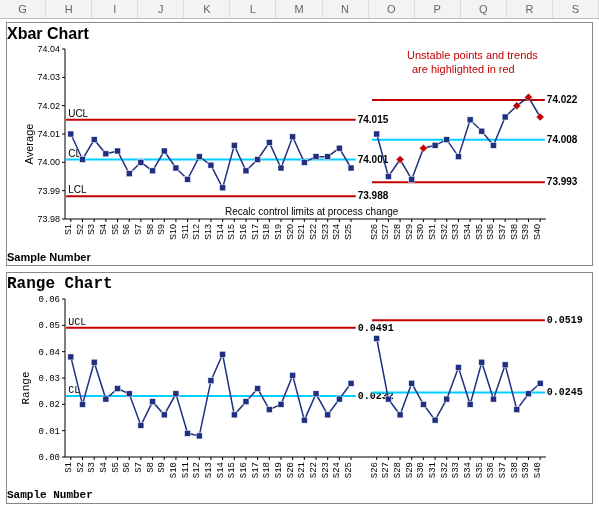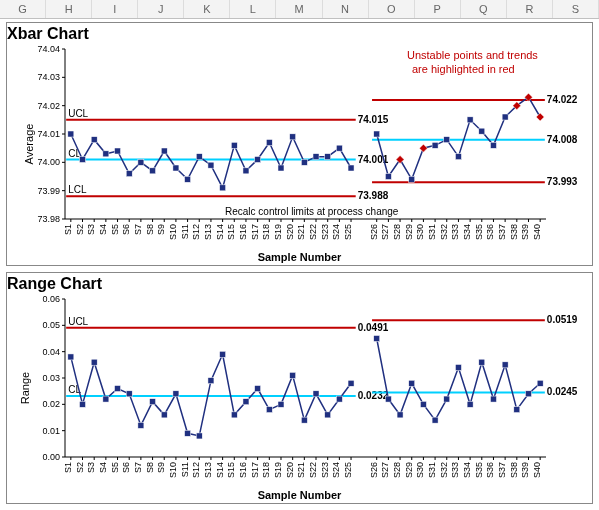--- a/index.html
+++ b/index.html
@@ -3,24 +3,24 @@
 <meta charset="utf-8">
 <style>
   html,body{margin:0;padding:0;background:#fff;font-family:Arial,Helvetica,sans-serif;font-size:11px;color:#000;}
   .sheet{width:599px;height:510px;position:relative;background:#fff;}
   
   .colhdr{position:absolute;left:0;top:0;right:0;height:18px;display:flex;border-bottom:1px solid #c0c0c0;}
   .colhdr div{flex:1;text-align:center;line-height:18px;color:#666;background:#f3f3f3;border-right:1px solid #dcdcdc;font-size:11px;}
   
   .chartbox{position:absolute;left:6px;right:6px;border:1px solid #888;background:#fff;}
   #xbar{top:22px;height:242px;}
-  #range{top:272px;height:230px;}
+  #range{top:272px;height:230px;font-family:Liberation Mono, monospace;}
   .title{position:absolute;left:0;right:0;top:2px;font-size:16px;font-weight:bold;}
   .ylab{position:absolute;left:2px;top:50%;transform:translateY(-50%) rotate(-90deg);transform-origin:center;font-size:11px;}
-  .xlab{position:absolute;left:0;right:0;bottom:2px;text-align:center;font-size:11px;font-weight:bold;}
+  .xlab{position:absolute;left:0;right:0;bottom:2px;font-size:11px;font-weight:bold;}
   svg{position:absolute;left:0;top:0;}
   .axis-tick{font-size:9px;fill:#000;}
   .cat-tick{font-size:9px;fill:#000;}
   .ann{font-size:10px;fill:#000;}
   .ann-red{font-size:11px;fill:#c00000;}
   .line-limit{stroke:#c00000;stroke-width:2;fill:none;}
   .line-cl{stroke:#00d0ff;stroke-width:2;fill:none;}
   .line-data{stroke:#203080;stroke-width:1.5;fill:none;}
   .pt{fill:#203080;stroke:#fff;stroke-width:0.5;}
   .pt-red{fill:#c00000;stroke:#fff;stroke-width:0.5;}

